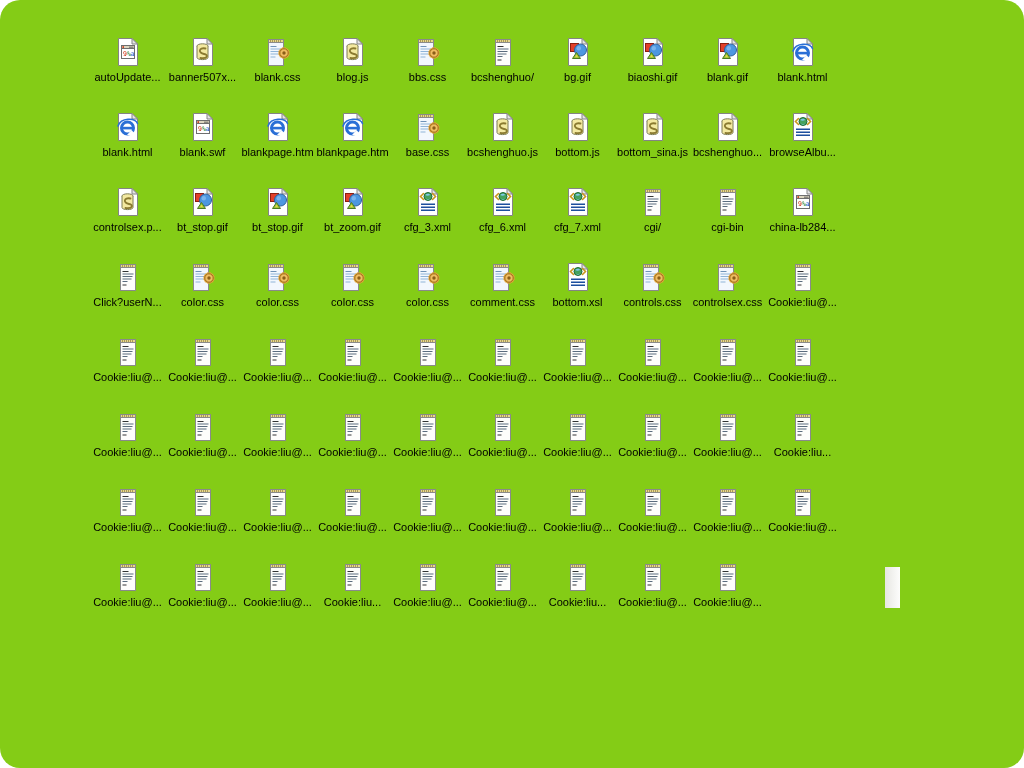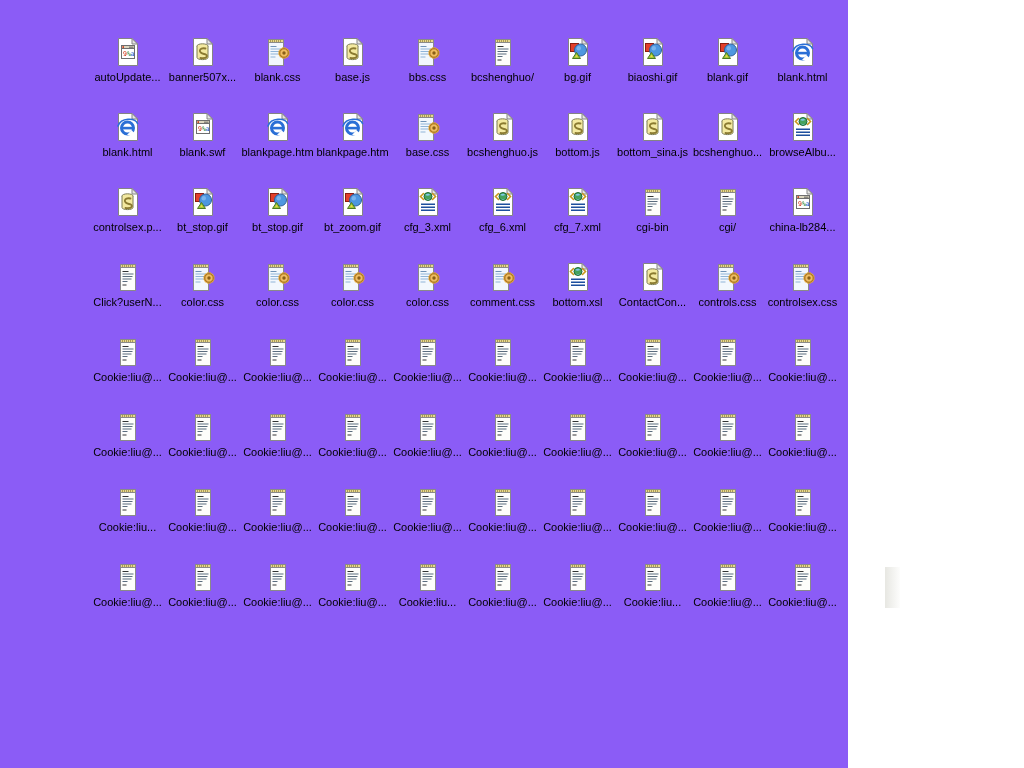--- a/index.html
+++ b/index.html
@@ -6,23 +6,24 @@
     margin: 0;
     padding: 0;
     width: 1024px;
     height: 768px;
     background: #ffffff;
     overflow: hidden;
     font-family: "Liberation Sans", sans-serif;
   }
   .desktop {
     position: relative;
-    width: 848px;
+    width: 1024px;
     height: 768px;
-    background: #8b5cf6;
+    background: #84cc16;
+    border-radius: 20px;
   }
   .icon-grid {
     position: absolute;
     left: 90px;
     top: 25px;
     width: 750px;
     display: grid;
     grid-template-columns: repeat(10, 75px);
     grid-auto-rows: 75px;
   }
@@ -165,21 +166,21 @@
     <span class="icon"><svg width="32" height="32" viewBox="0 0 32 32">
             <use href="#i-css"></use>
           </svg></span>
     <span class="label">blank.css</span>
   </div>
 
   <div class="cell">
     <span class="icon"><svg width="32" height="32" viewBox="0 0 32 32">
             <use href="#i-js"></use>
           </svg></span>
-    <span class="label">base.js</span>
+    <span class="label">blog.js</span>
   </div>
 
   <div class="cell">
     <span class="icon"><svg width="32" height="32" viewBox="0 0 32 32">
             <use href="#i-css"></use>
           </svg></span>
     <span class="label">bbs.css</span>
   </div>
 
   <div class="cell">
@@ -333,32 +334,32 @@
     <span class="icon"><svg width="32" height="32" viewBox="0 0 32 32">
             <use href="#i-xml"></use>
           </svg></span>
     <span class="label">cfg_7.xml</span>
   </div>
 
   <div class="cell">
     <span class="icon"><svg width="32" height="32" viewBox="0 0 32 32">
             <use href="#i-txt"></use>
           </svg></span>
+    <span class="label">cgi/</span>
+  </div>
+
+  <div class="cell">
+    <span class="icon"><svg width="32" height="32" viewBox="0 0 32 32">
+            <use href="#i-txt"></use>
+          </svg></span>
     <span class="label">cgi-bin</span>
   </div>
 
   <div class="cell">
     <span class="icon"><svg width="32" height="32" viewBox="0 0 32 32">
-            <use href="#i-txt"></use>
-          </svg></span>
-    <span class="label">cgi/</span>
-  </div>
-
-  <div class="cell">
-    <span class="icon"><svg width="32" height="32" viewBox="0 0 32 32">
             <use href="#i-app"></use>
           </svg></span>
     <span class="label">china-lb284...</span>
   </div>
 
   <div class="cell">
     <span class="icon"><svg width="32" height="32" viewBox="0 0 32 32">
             <use href="#i-txt"></use>
           </svg></span>
     <span class="label">Click?userN...</span>
@@ -399,26 +400,20 @@
     <span class="label">comment.css</span>
   </div>
 
   <div class="cell">
     <span class="icon"><svg width="32" height="32" viewBox="0 0 32 32">
             <use href="#i-xml"></use>
           </svg></span>
     <span class="label">bottom.xsl</span>
   </div>
 
-  <div class="cell">
-    <span class="icon"><svg width="32" height="32" viewBox="0 0 32 32">
-            <use href="#i-js"></use>
-          </svg></span>
-    <span class="label">ContactCon...</span>
-  </div>
 
   <div class="cell">
     <span class="icon"><svg width="32" height="32" viewBox="0 0 32 32">
             <use href="#i-css"></use>
           </svg></span>
     <span class="label">controls.css</span>
   </div>
 
   <div class="cell">
     <span class="icon"><svg width="32" height="32" viewBox="0 0 32 32">

